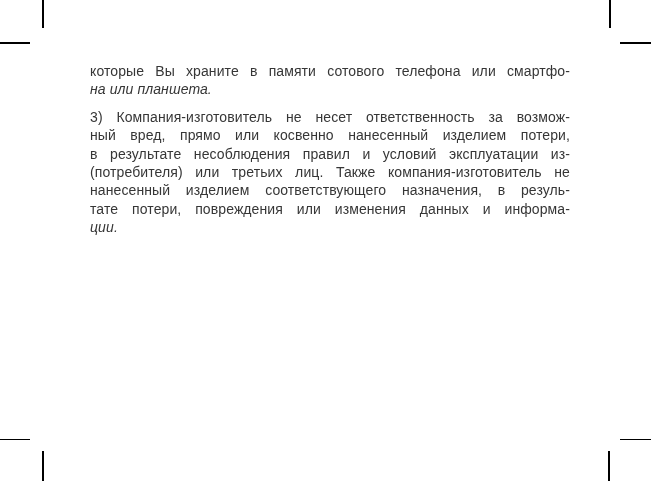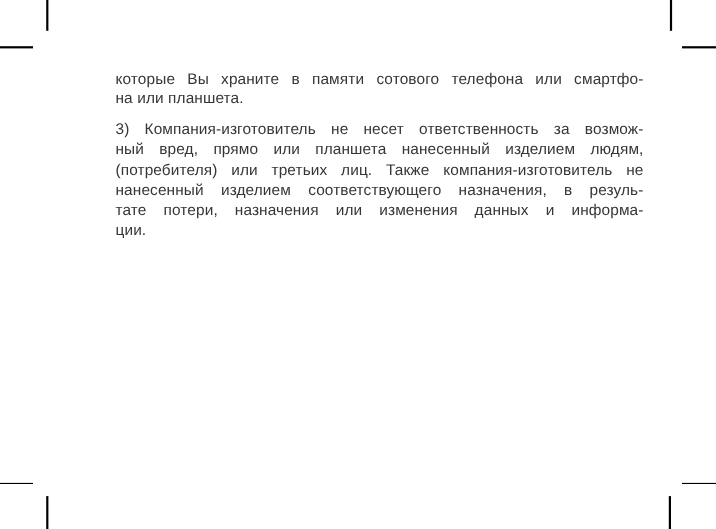--- a/index.html
+++ b/index.html
@@ -27,37 +27,38 @@
   .crop.tr-v { left: 609px; top: 0;        height: 28px; }
   .crop.tr-h { left: 620px; top: 42px;     width: 31px;  }
   .crop.bl-h { left: 0;     top: 438.5px;  width: 30px;  }
   .crop.bl-v { left: 42px;  top: 451px;    height: 30px; }
   .crop.br-h { left: 620px; top: 438.5px;  width: 31px;  }
   .crop.br-v { left: 608px; top: 451px;    height: 30px; }
 
   
   .text-block {
     position: absolute;
-    left: 105px;
+    left: 90px;
     top: 62px;
     width: 480px;
     color: #363636;
     font-size: 14px;
     line-height: 18.3px;
     letter-spacing: 0.1px;
   }
   .para { margin: 0 0 9.5px 0; }
   .para:last-child { margin-bottom: 0; }
   .line {
     text-align: justify;
     text-align-last: justify;
     white-space: normal;
   }
   .line.last {
     text-align-last: left;
+    font-style: italic;
   }
 </style>
 </head>
 <body>
 
 <div class="page">
 
   <div class="crop v tl-v"></div>
   <div class="crop h tl-h"></div>
   <div class="crop v tr-v"></div>
@@ -67,21 +68,22 @@
   <div class="crop h br-h"></div>
   <div class="crop v br-v"></div>
 
   <div class="text-block">
     <div class="para">
       <div class="line">которые Вы храните в памяти сотового телефона или смартфо-</div>
       <div class="line last">на или планшета.</div>
     </div>
     <div class="para">
       <div class="line">3) Компания-изготовитель не несет ответственность за возмож-</div>
-      <div class="line">ный вред, прямо или планшета нанесенный изделием людям,</div>
+      <div class="line">ный вред, прямо или косвенно нанесенный изделием потери,</div>
+      <div class="line">в результате несоблюдения правил и условий эксплуатации из-</div>
       <div class="line">(потребителя) или третьих лиц. Также компания-изготовитель не</div>
       <div class="line">нанесенный изделием соответствующего назначения, в резуль-</div>
-      <div class="line">тате потери, назначения или изменения данных и информа-</div>
+      <div class="line">тате потери, повреждения или изменения данных и информа-</div>
       <div class="line last">ции.</div>
     </div>
   </div>
 
 </div>
 
 </body></html>

